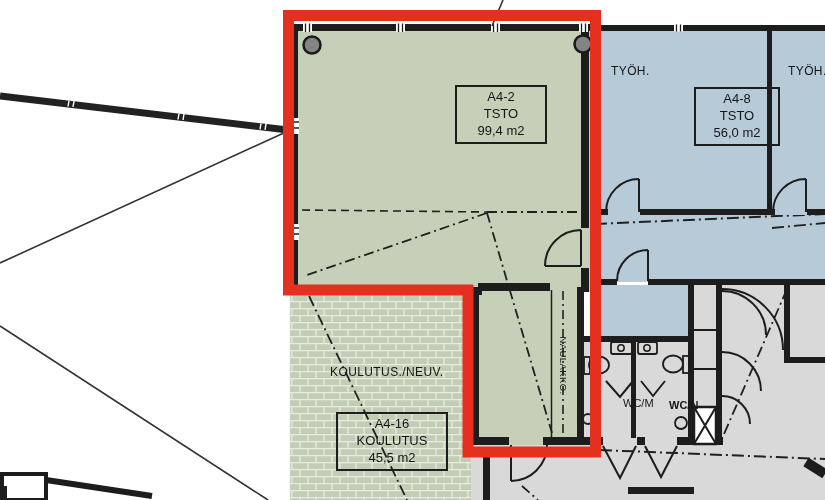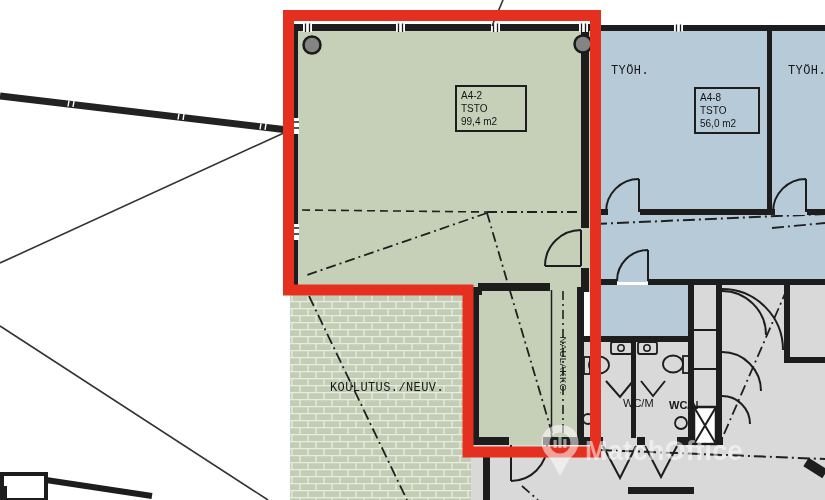--- a/index.html
+++ b/index.html
@@ -1,23 +1,23 @@
 <!DOCTYPE html>
 <html><head>
 <meta charset="utf-8">
 <style>
   html,body{margin:0;padding:0;background:#fff;}
   #stage{position:relative;width:825px;height:500px;overflow:hidden;background:#fff;
          font-family:"Liberation Sans",sans-serif;color:#161616;}
   #plan-svg{position:absolute;left:0;top:0;}
   .lbl{position:absolute;white-space:nowrap;color:#161616;}
-  .roombox{position:absolute;border:2px solid #1d1d1d;padding:2px 4px;
-           font-size:10px;line-height:1.3;background:transparent;}
+  .roombox{position:absolute;border:2px solid #1d1d1d;padding:2px 14px;
+           font-size:13px;line-height:1.3;background:transparent;text-align:center;}
   .roombox div{white-space:nowrap;}
-  .roomname{font-size:12px;letter-spacing:.4px;font-family:Liberation Mono, monospace;}
+  .roomname{font-size:12px;letter-spacing:.4px;}
   .wcname{font-size:11px;margin-left:27px;}
   .vert{transform:rotate(90deg);transform-origin:center;font-size:9.5px;letter-spacing:.4px;}
   #watermark{position:absolute;left:540px;top:424px;display:flex;align-items:center;
              gap:5px;opacity:.55;pointer-events:none;}
   #watermark .wm-text{color:#fff;font-size:27px;font-weight:700;letter-spacing:.3px;}
 </style>
 </head>
 <body>
 
 <div id="stage">
@@ -167,40 +167,32 @@
     <div>TSTO</div>
     <div>99,4 m2</div>
   </div>
 
   <div class="roombox" style="left:694px;top:87px;width:54px;">
     <div>A4-8</div>
     <div>TSTO</div>
     <div>56,0 m2</div>
   </div>
 
+  <div class="roombox" style="left:336px;top:412px;width:80px;">
+    <div>A4-16</div>
+    <div>KOULUTUS</div>
+    <div>45,5 m2</div>
+  </div>
 
   <div class="lbl roomname" style="left:611px;top:64px;">TYÖH.</div>
 
   <div class="lbl roomname" style="left:788px;top:64px;">TYÖH.</div>
 
-  <div class="lbl roomname" style="left:330px;top:381px;text-align:right;">KOULUTUS./NEUV.</div>
+  <div class="lbl roomname" style="left:330px;top:365px;text-align:right;">KOULUTUS./NEUV.</div>
 
   <div class="lbl wcname" style="left:596px;top:397px;">WC/M</div>
 
   <div class="lbl wcname" style="left:642px;top:399px;font-weight:bold;">WC/N</div>
 
   <div class="lbl vert" style="left:537px;top:357px;width:52px;text-align:center;">NAULAKKO.</div>
 
-  <div id="watermark">
-    <svg width="40" height="54" viewBox="0 0 40 54">
-      <path fill-rule="evenodd" fill="#fff" d="M20,1 C9,1 1.5,8 1.5,18.5 C1.5,26 6,30.5 11,35.5 L20,52 L29,35.5
-               C34,30.5 38.5,26 38.5,18.5 C38.5,8 31,1 20,1 Z
-               M20,8.5 A10.5,10.5 0 1 0 20,29.5 A10.5,10.5 0 1 0 20,8.5 Z"></path>
-      <g fill="#fff">
-        <rect x="13.5" y="16" width="3.2" height="8"></rect>
-        <rect x="18.4" y="12.5" width="3.2" height="11.5"></rect>
-        <rect x="23.3" y="15" width="3.2" height="9"></rect>
-      </g>
-    </svg>
-    <span class="wm-text">MatchOffice</span>
-  </div>
 
 </div>
 
 </body></html>

